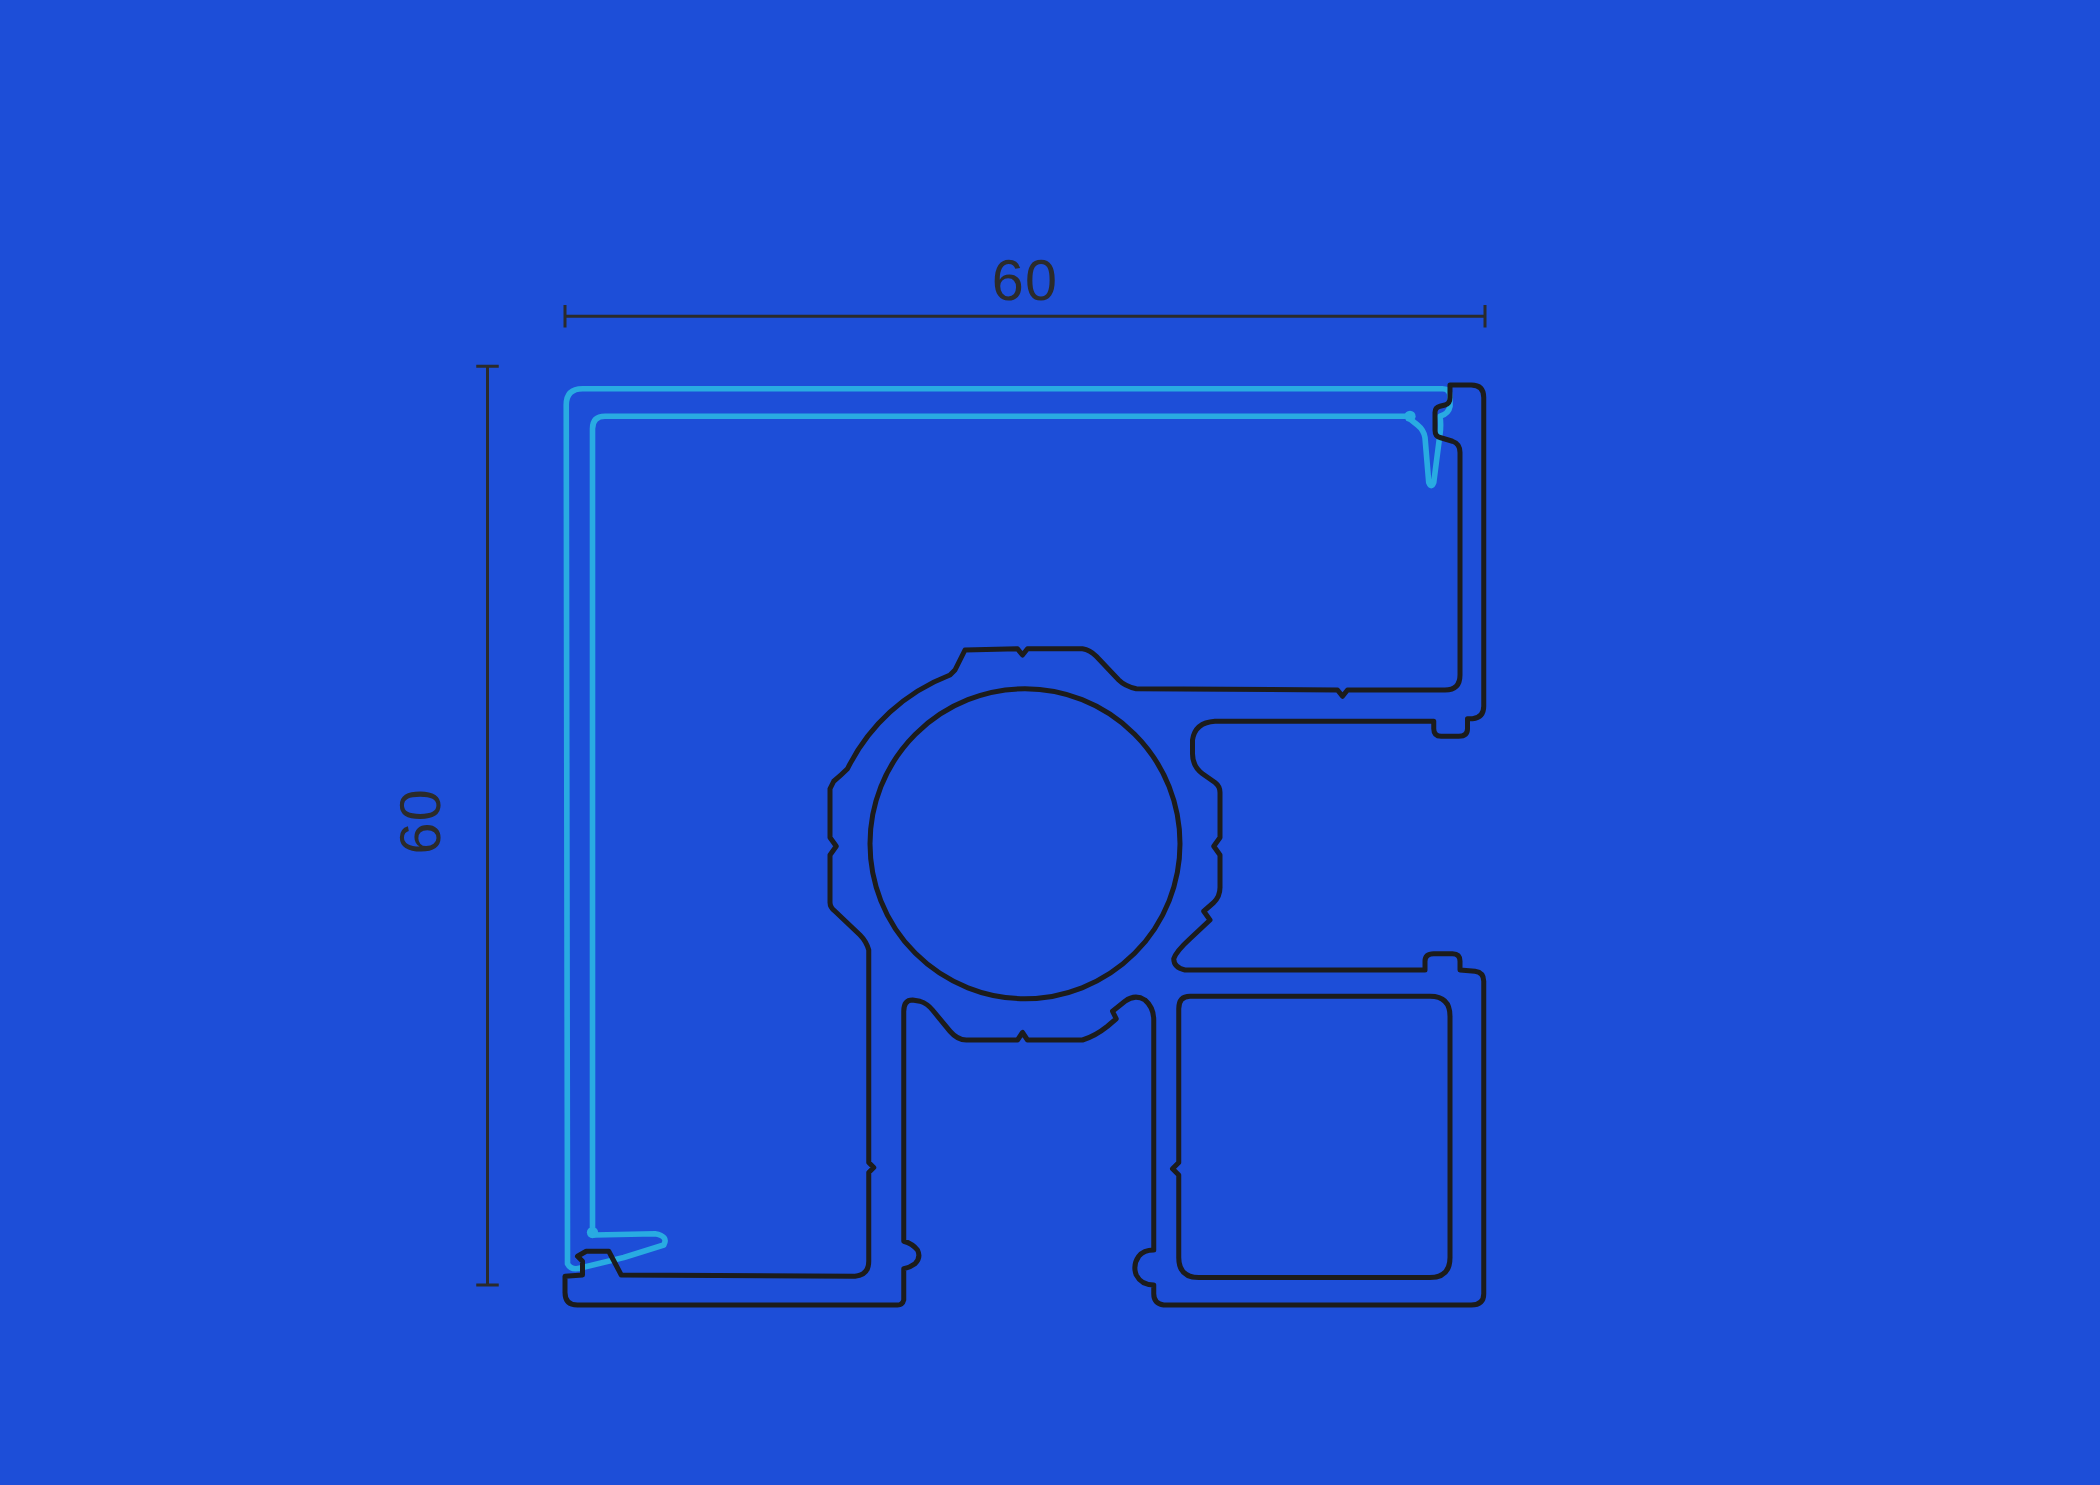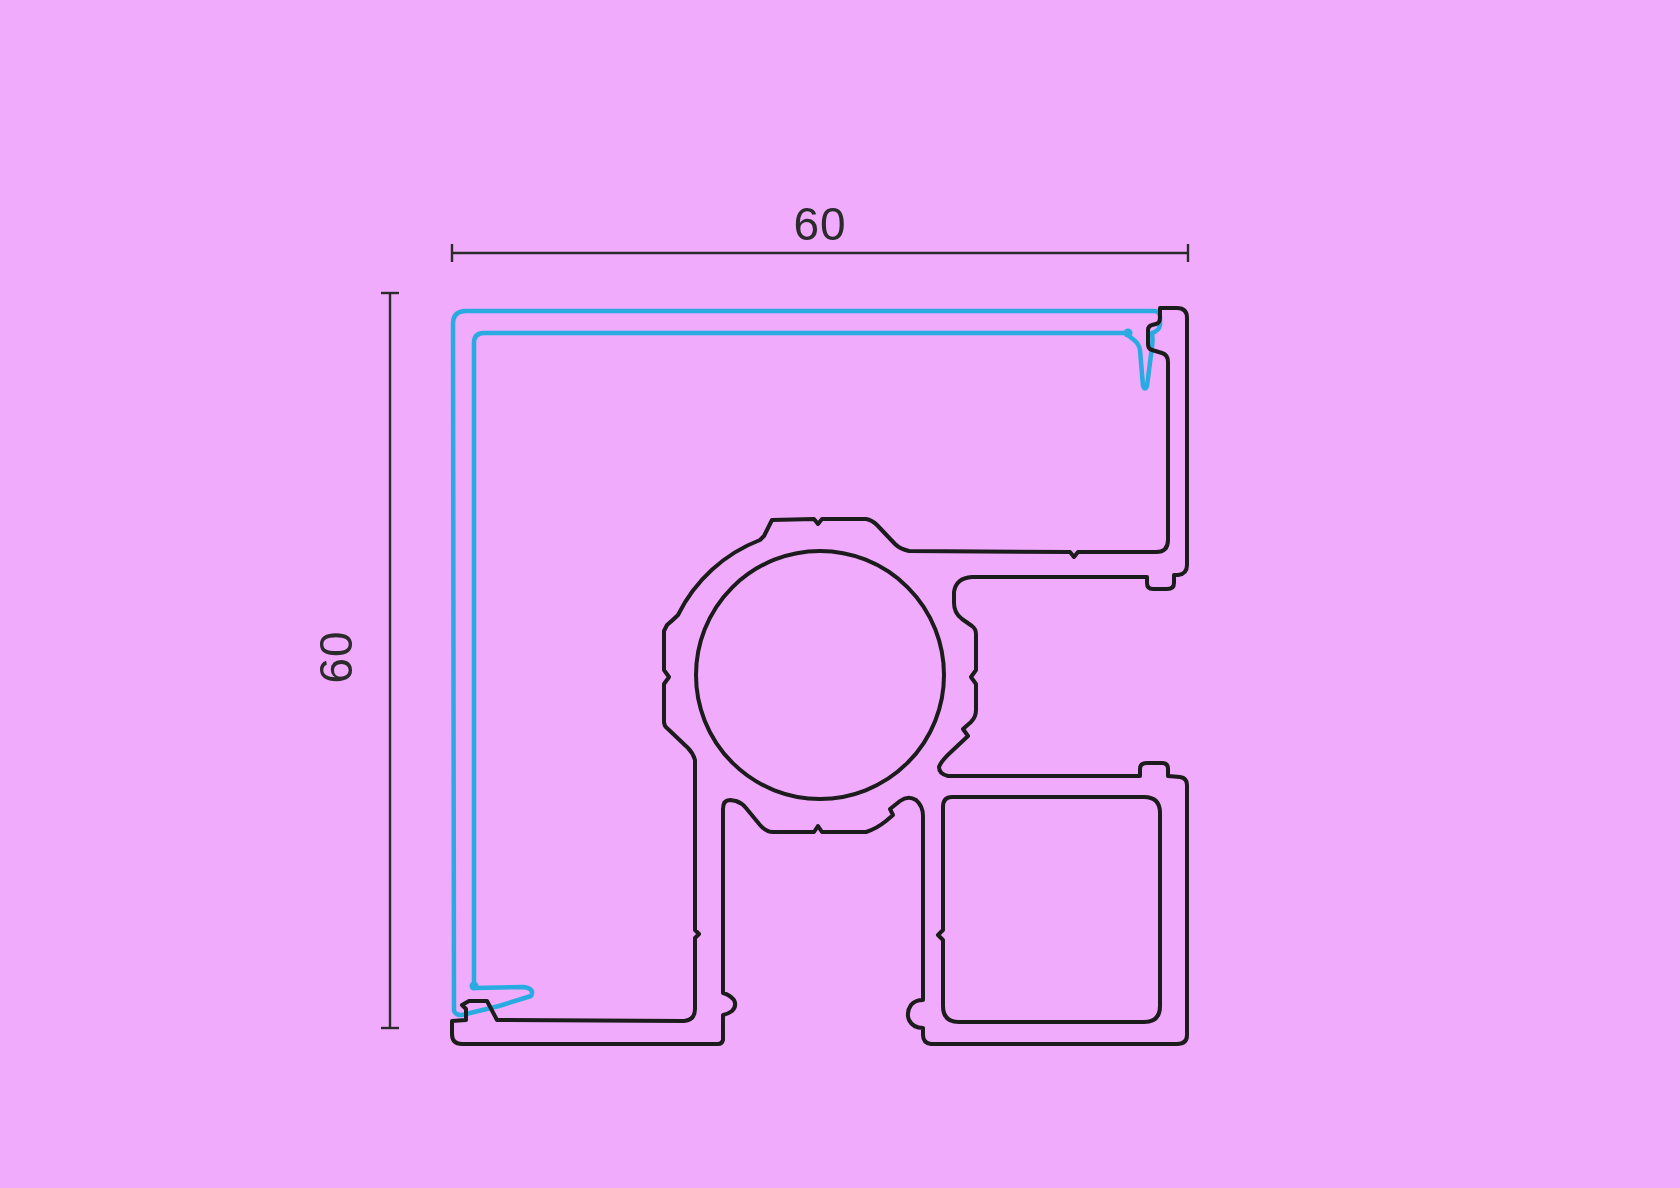--- a/index.html
+++ b/index.html
@@ -1,19 +1,19 @@
 <!DOCTYPE html>
 <html><head>
 <meta charset="utf-8">
 <style>
   html,body{margin:0;padding:0;background:#ffffff;}
   .canvas{
     position:relative;
     width:1680px;height:1188px;
-    background:#f0abfc;
+    background:#1d4ed8;
     font-family:"Liberation Sans", sans-serif;
     overflow:hidden;
   }
   svg{position:absolute;left:0;top:0;}
   .profile{stroke:#1c1c1c;stroke-width:4;fill:none;stroke-linejoin:round;stroke-linecap:round;}
   .gasket{stroke:#29ABE2;stroke-width:4.5;fill:none;stroke-linejoin:round;stroke-linecap:round;}
   .gasket-dot{fill:#29ABE2;stroke:none;}
   .dim{stroke:#2b2b2b;stroke-width:2.4;fill:none;stroke-linecap:butt;}
   .dim-text{
     font-family:"Liberation Sans", sans-serif;

